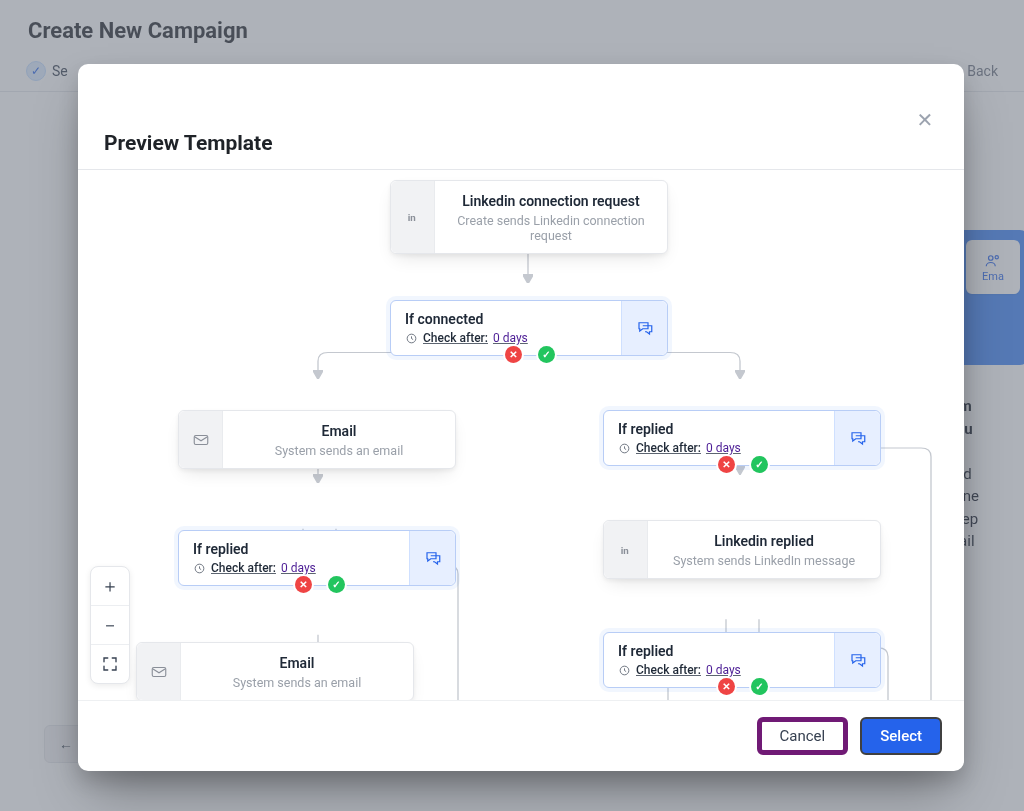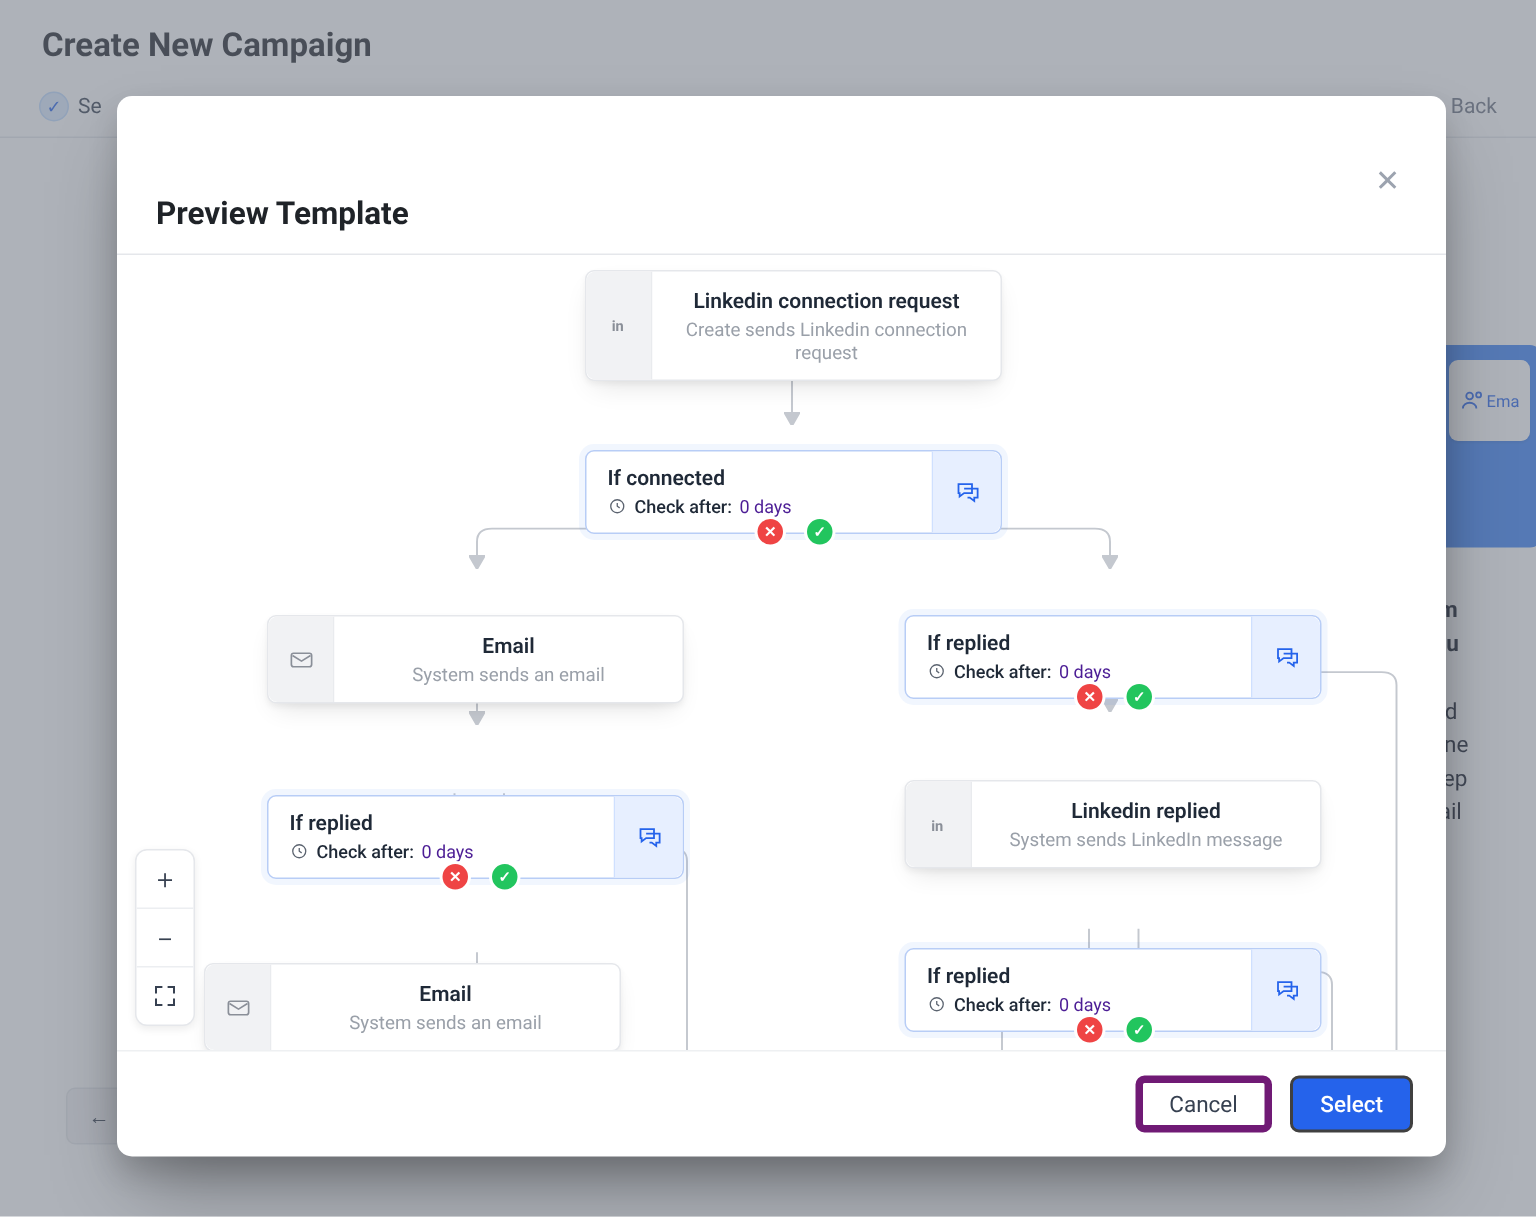--- a/index.html
+++ b/index.html
@@ -9,21 +9,21 @@
   .backdrop {
     position:absolute; inset:0; background:#fff;
     filter: none;
   }
   .page-header { padding:18px 28px 8px; font-size:22px; font-weight:700; color:#1f2328; }
   .wizard-bar { display:flex; align-items:center; gap:10px; padding:10px 26px; border-bottom:1px solid #e5e7eb; font-size:14px; color:#374151;}
   .wizard-step { display:flex; align-items:center; gap:6px;}
   .step-check { width:20px; height:20px; border-radius:50%; background:#dbeafe; display:flex; align-items:center; justify-content:center; color:#2563eb; font-size:12px; border:1px solid #bfdbfe;}
   .wizard-right { margin-left:auto; display:flex; gap:18px; color:#6b7280;}
   .side-card { position:absolute; right:-4px; top:230px; width:90px; height:135px; background:#3b82f6; border-radius:8px; }
-  .side-icon-box { position:absolute; right:4px; top:240px; width:54px; height:54px; background:#fff; border-radius:6px; display:flex; align-items:center; justify-content:center; flex-direction:row; font-size:11px; color:#2563eb; box-shadow:0 1px 2px rgba(0,0,0,.08);}
+  .side-icon-box { position:absolute; right:4px; top:240px; width:54px; height:54px; background:#fff; border-radius:6px; display:flex; align-items:center; justify-content:center; flex-direction:column; font-size:11px; color:#2563eb; box-shadow:0 1px 2px rgba(0,0,0,.08);}
   .side-text { position:absolute; right:-4px; top:395px; width:90px; font-size:15px; color:#111827; line-height:1.5; }
   .side-text b { font-weight:700; }
   .back-btn { position:absolute; left:44px; bottom:48px; background:#f3f4f6; border:1px solid #e5e7eb; border-radius:6px; height:38px; padding:0 14px; display:flex; align-items:center; gap:6px; font-size:14px; color:#374151;}
   
   
   .dim { position:absolute; inset:0; background:rgba(107,114,128,.55); }
 
   
   .modal {
     position:absolute; left:78px; right:60px; top:64px; bottom:40px;
@@ -59,21 +59,21 @@
   .node .title { font-size:14px; font-weight:600; color:#1f2937; }
   .node .sub { font-size:12.5px; color:#9aa0a9; margin-top:4px; }
 
   .cond {
     position:absolute; background:#fff; border:1px solid #b8cdf6; border-radius:6px;
     box-shadow:0 0 0 4px rgba(59,130,246,.07);
     display:flex; align-items:stretch;
   }
   .cond .body { flex:1; padding:10px 14px 10px; }
   .cond .title { font-size:14px; font-weight:600; color:#1f2937; }
-  .cond .meta { font-size:12px; color:#5c6470; margin-top:4px; display:flex; align-items:flex-start; gap:5px;}
+  .cond .meta { font-size:12px; color:#5c6470; margin-top:4px; display:flex; align-items:flex-end; gap:5px;text-decoration:underline;}
   .cond .meta .ml { color:#1f2937; font-weight:500; }
   .cond .meta .mv { color:#4c1d95; }
   .cond .righticon {
     width:46px; background:#e7efff; border-left:1px solid #cfe0ff; border-radius:0 6px 6px 0;
     display:flex; align-items:center; justify-content:center; color:#2563eb;
   }
 
   .badge { position:absolute; width:17px; height:17px; border-radius:50%; display:flex; align-items:center; justify-content:center; font-size:10px; color:#fff; box-shadow:0 0 0 2px #fff; font-weight:700; }
   .badge.no { background:#ef4444; }
   .badge.yes { background:#22c55e; }

